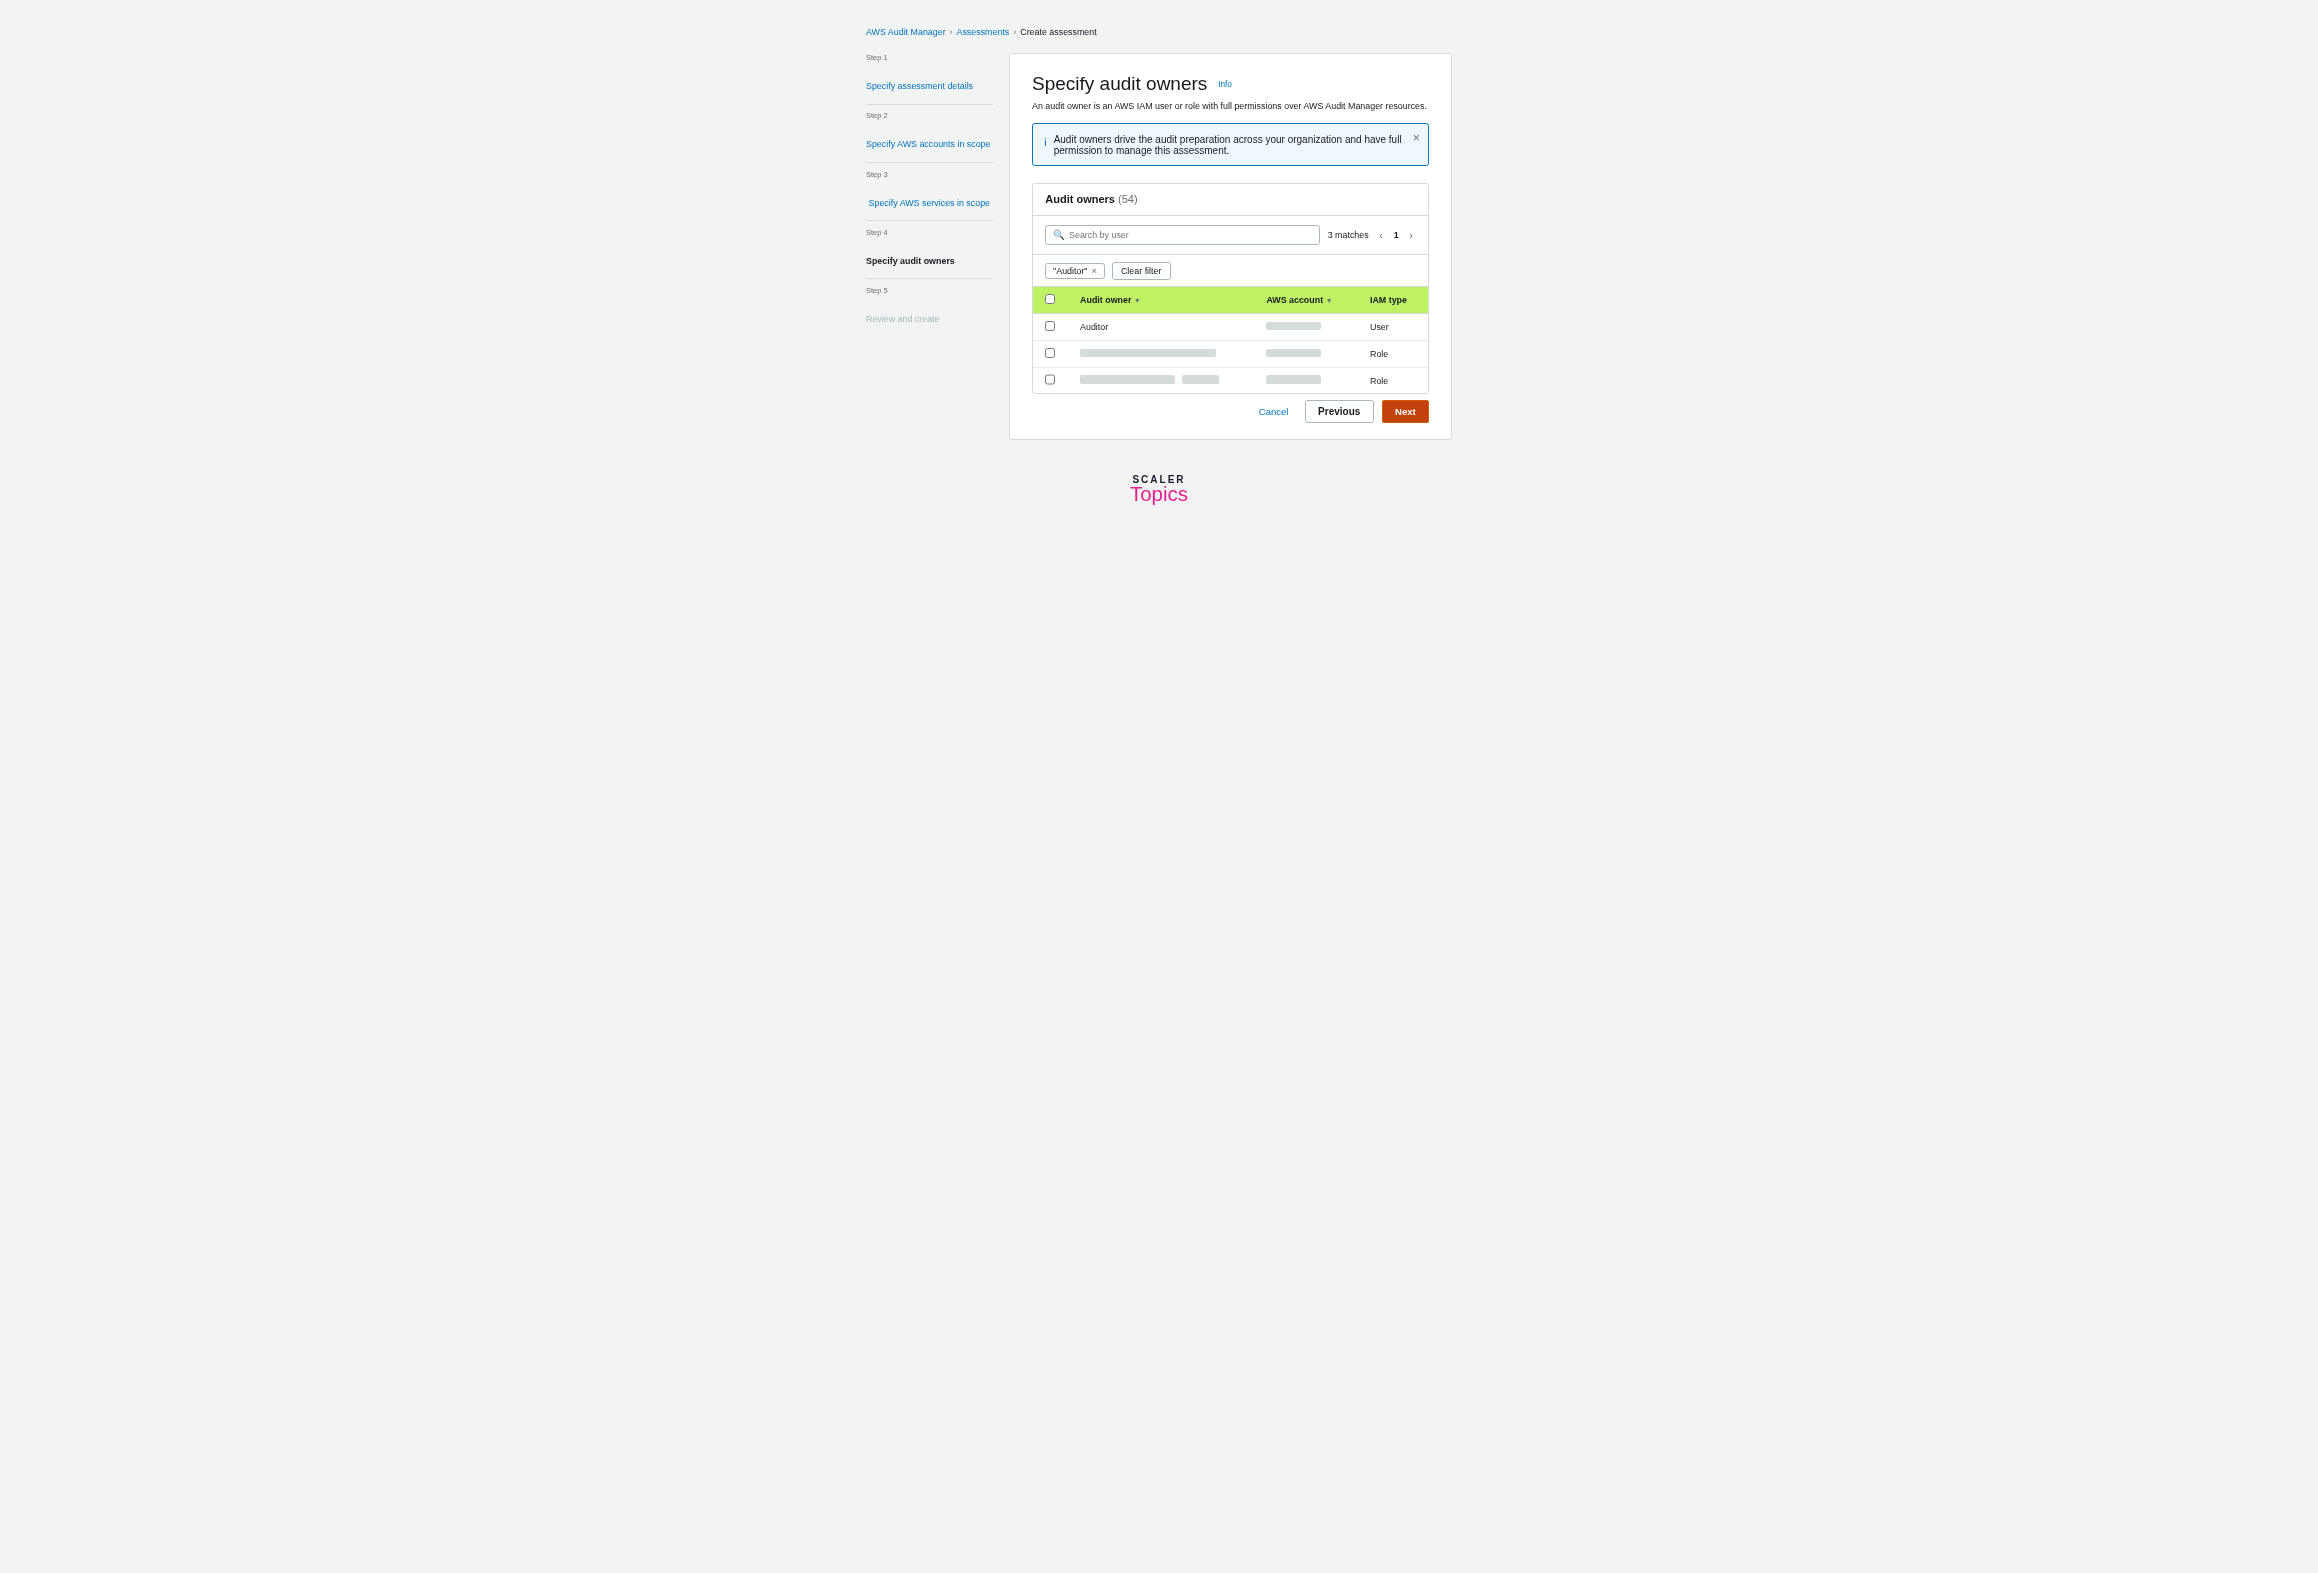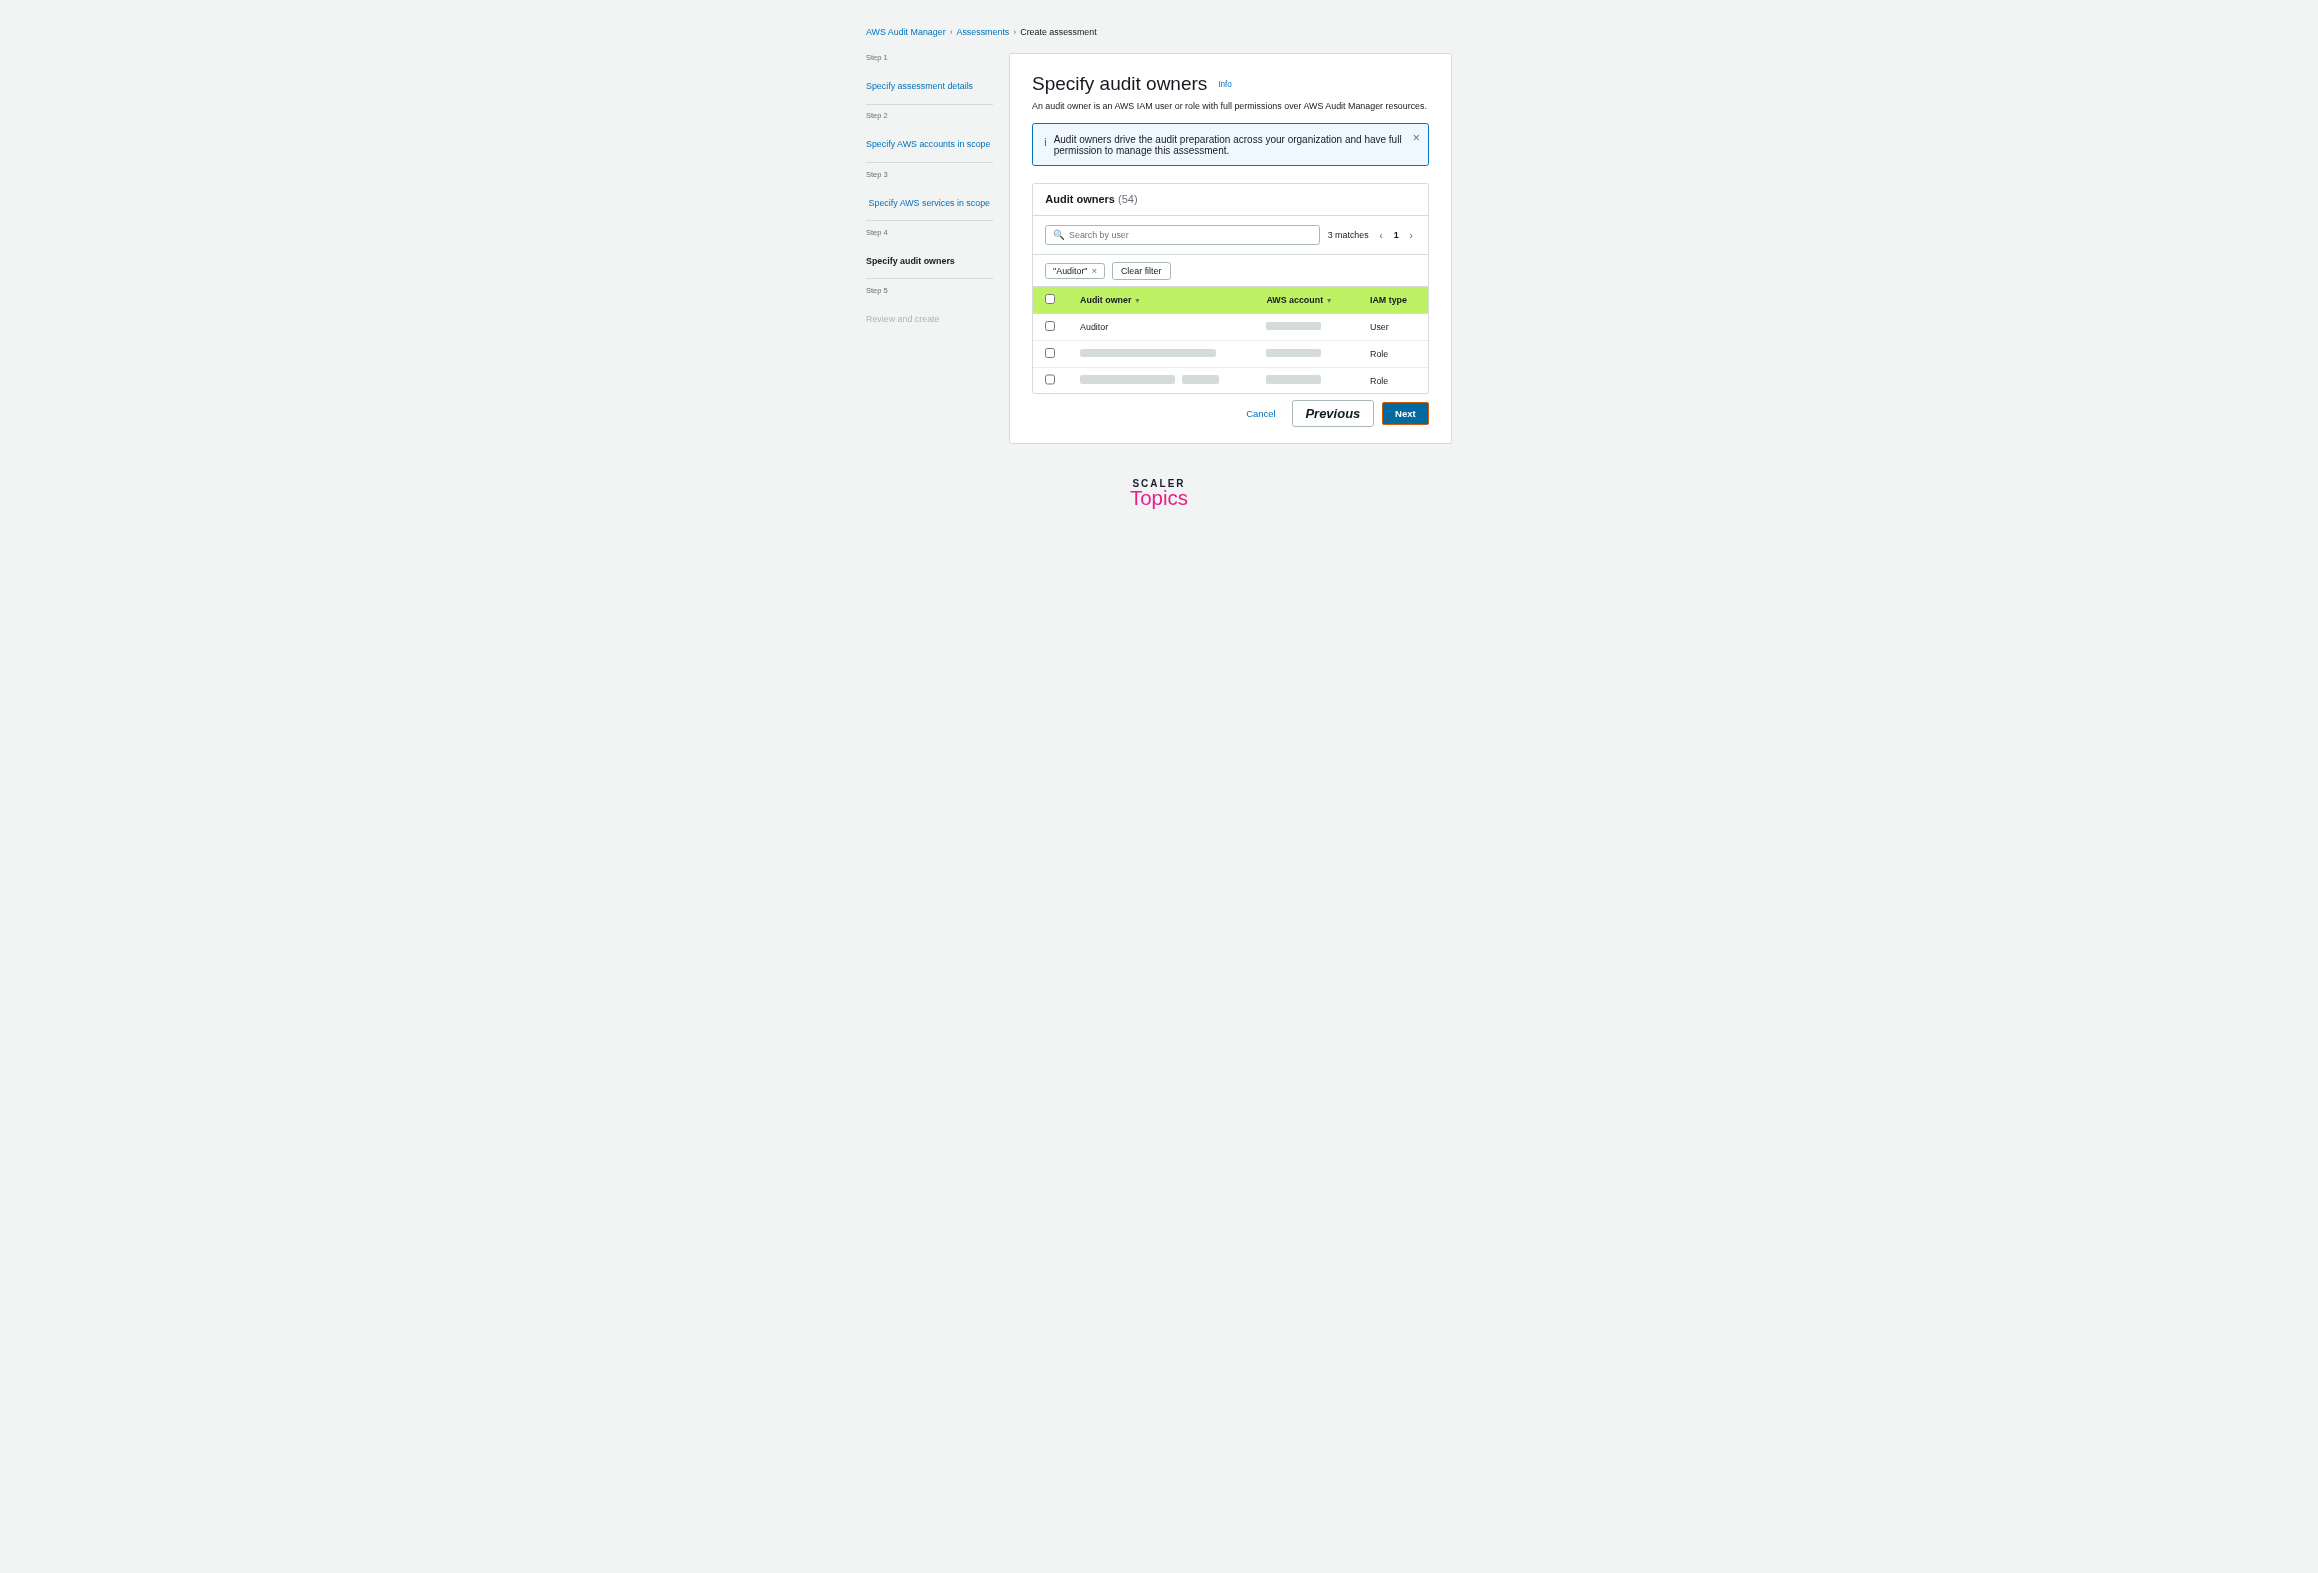--- a/index.html
+++ b/index.html
@@ -302,28 +302,27 @@
       font-size: 9.5px;
       color: #0073bb;
       cursor: pointer;
       padding: 4.1px 8.2px;
     }
     .btn-previous {
       background: #fff;
       border: 0.7px solid #aab7b8;
       border-radius: 2.7px;
       padding: 4.8px 12.3px;
-      font-size: 13px;
+      font-size: 10px;
       font-weight: 700;
       color: #16191f;
       cursor: pointer;
-      font-style: italic;
     }
     .btn-next {
-      background: #0369a1;
+      background: #c2410c;
       border: 0.7px solid #d45b07;
       border-radius: 2px;
       padding: 4.8px 12.3px;
       font-size: 9.5px;
       font-weight: 700;
       color: #fff;
       cursor: pointer;
     }
 
     

